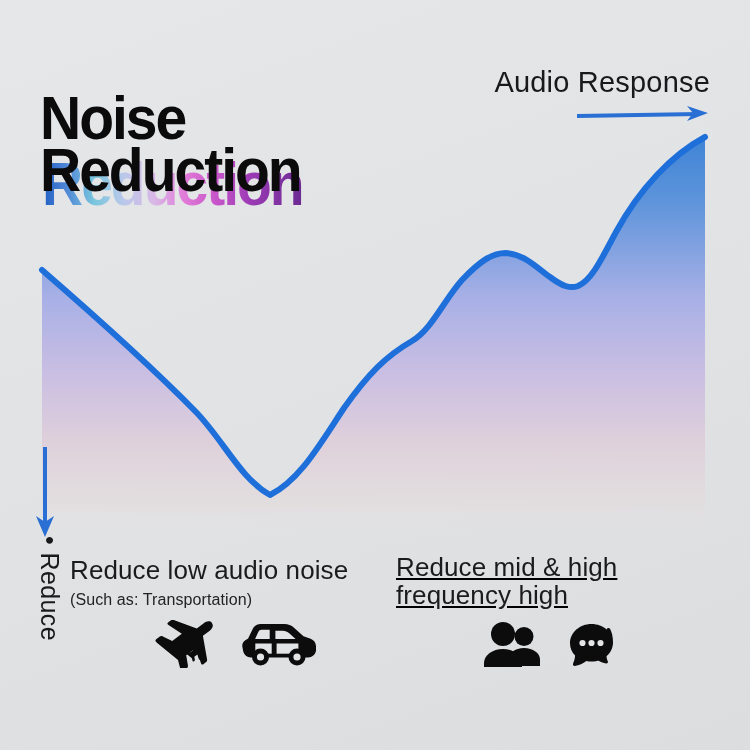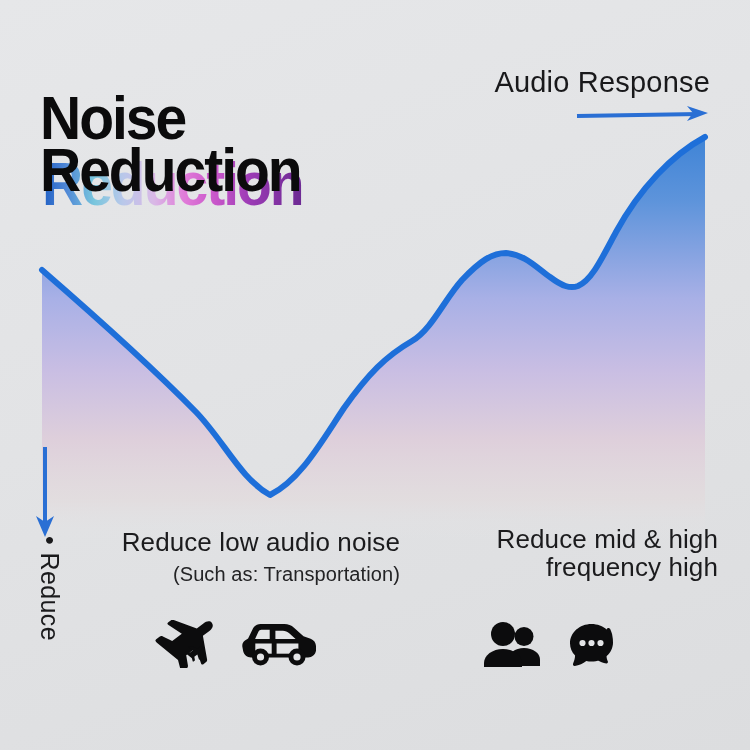--- a/index.html
+++ b/index.html
@@ -125,42 +125,44 @@
     font-family: "Liberation Sans", sans-serif;
     font-size: 25px;
     color: #1a1a1c;
     white-space: nowrap;
     letter-spacing: 0.4px;
   }
 
   
   .caption-block {
     position: absolute;
-    text-align: right;
+    text-align: left;
+    margin-top: 28px;
   }
   #caption-left {
     left: 70px;
     top: 528px;
     width: 330px;
   }
   #caption-right {
-    left: 368px;
+    left: 396px;
     top: 525px;
     width: 350px;
+    text-decoration: underline;
   }
   .caption-title {
     font-family: "Liberation Sans", sans-serif;
     font-size: 26px;
     color: #1b1b1d;
     line-height: 1.08;
     letter-spacing: 0.1px;
   }
   .caption-sub {
     font-family: "Liberation Sans", sans-serif;
-    font-size: 20px;
+    font-size: 16px;
     color: #232325;
     margin-top: 7px;
     letter-spacing: 0.1px;
   }
 
   
   .icon-row {
     position: absolute;
     display: flex;
     align-items: center;

